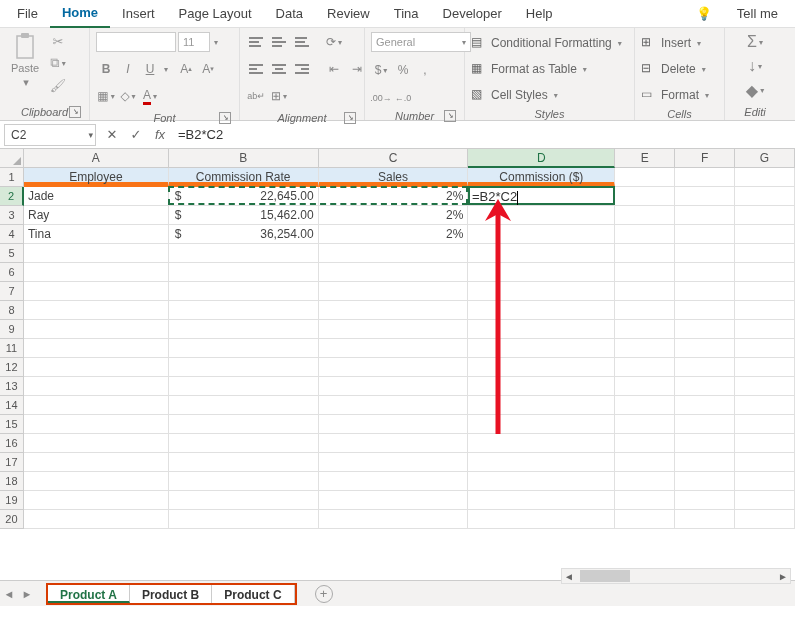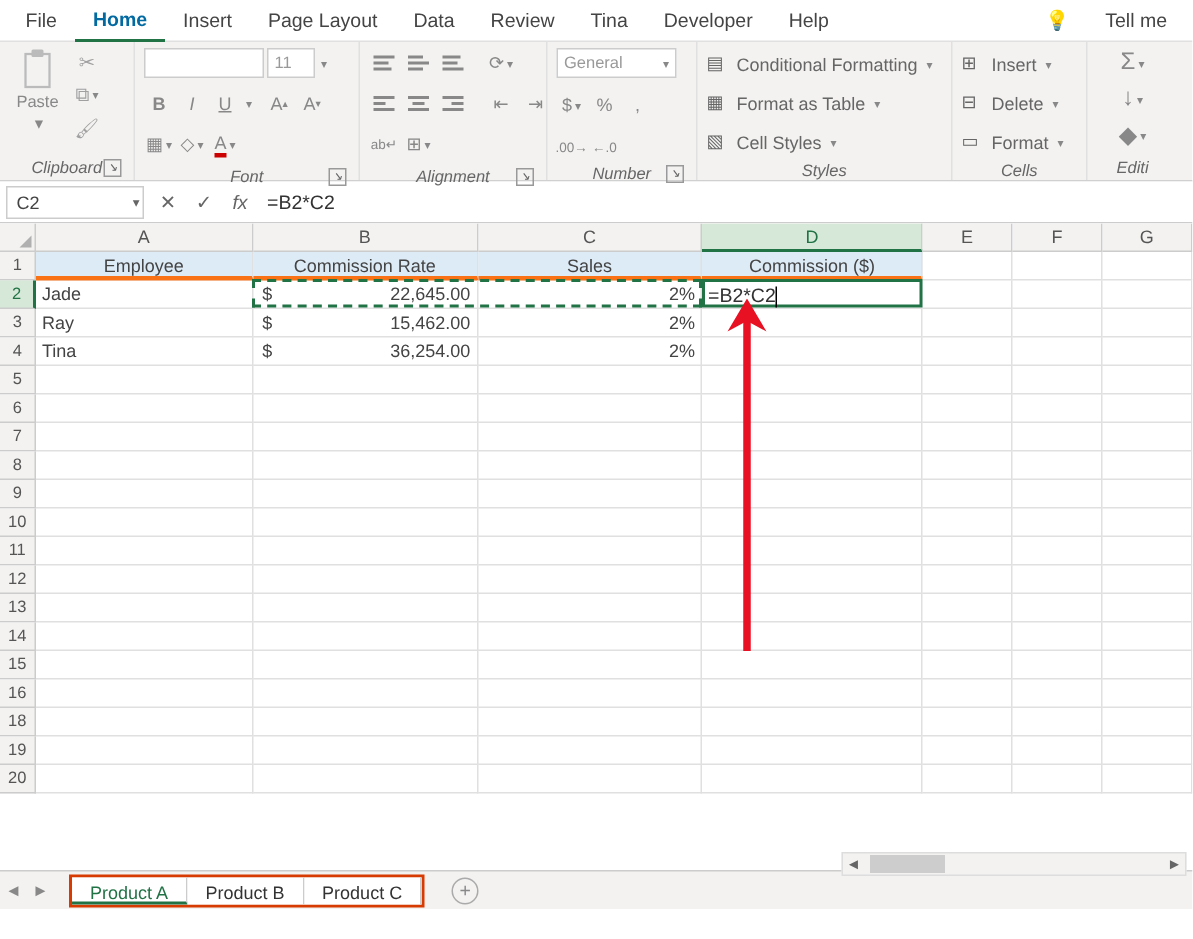--- a/index.html
+++ b/index.html
@@ -34,21 +34,21 @@
   .btn-ital { font-style: italic; }
   .btn-under { text-decoration: underline; }
 
   .align-group { width: 125px; }
   .align-row { display: flex; gap: 3px; margin-bottom: 4px; }
   .align-row .ribbtn { border: none; }
   .alignbars { display:inline-block; width:14px; }
   .alignbars i { display:block; height:2px; background:#888; margin:2px 0; }
 
   .number-group { width: 100px; }
-  .number-group .combo { width: 80px; }
+  .number-group .combo { width: 100px; }
   .num-row { display: flex; gap: 2px; margin-top: 4px; }
 
   .styles-group { width: 170px; }
   .style-item { display: flex; align-items: center; gap: 4px; font-size: 12px; color: #666; height: 22px; }
   .style-item .sicon { width: 16px; height: 16px; }
 
   .cells-group { width: 90px; }
   .cells-group .style-item { font-size: 12px; }
 
   .editing-group { width: 60px; }
@@ -69,39 +69,39 @@
   .colhead { border-right: 1px solid #ccc; border-bottom: 1px solid #ccc; text-align: center; font-size: 12px; color: #555; line-height: 18px; background: #f3f2f1; }
   .colhead.sel { background: #d6e9d8; color: #217346; border-bottom: 2px solid #217346; }
   .c-A { width: 145px; } .c-B { width: 150px; } .c-C { width: 150px; } .c-D { width: 147px; }
   .c-E { width: 60px; } .c-F { width: 60px; } .c-G { width: 60px; }
 
   .rows { }
   .row { display: flex; height: 19px; }
   .rowhead { width: 24px; background: #f3f2f1; border-right: 1px solid #ccc; border-bottom: 1px solid #ccc; text-align: center; font-size: 11px; color: #555; line-height: 18px; }
   .rowhead.sel { background: #d6e9d8; color: #217346; border-right: 2px solid #217346; }
   .cell { border-right: 1px solid #e0e0e0; border-bottom: 1px solid #e0e0e0; padding: 0 4px; font-size: 12px; line-height: 18px; white-space: nowrap; overflow: visible; }
-  .hdr { background: #ddebf7; text-align: center; font-weight: 400; border-bottom: 3px solid #f97316; }
+  .hdr { background: #ddebf7; text-align: center; font-weight: 400; border-bottom: 5px solid #f97316; }
   .txt-r { text-align: right; }
   .money { display: flex; justify-content: space-between; }
   .money .sym { padding-left: 2px; }
 
   
   .marq { position: absolute; border: 2px dashed #217346; pointer-events: none; animation: ants 1s linear infinite; }
   .edit-cell { position: absolute; border: 2px solid #217346; background: #fff; font-size: 13px; padding: 0 2px; line-height: 17px; color: #333; }
   .edit-cursor { display:inline-block; width:1px; height:14px; background:#000; vertical-align:middle; animation: blink 1s step-end infinite; }
   @keyframes blink { 50% { opacity: 0; } }
 
   
   .arrow { position: absolute; pointer-events: none; }
 
   
   .sheetbar { position: absolute; bottom: 20px; left: 0; right: 0; height: 26px; border-top: 1px solid #ccc; background: #f3f2f1; display: flex; align-items: center; }
   .nav-btn { width: 18px; text-align: center; color: #888; font-size: 11px; }
   .sheet-tabs { display: flex; align-items: stretch; height: 22px; margin-left: 10px; border: 2px solid #d83b01; padding: 0; }
-  .sheet-tab { padding: 3px 12px; background: #fff; border-right: 1px solid #ccc; font-size: 12px; font-weight: 400; color: #333; }
+  .sheet-tab { padding: 3px 12px; background: #fff; border-right: 1px solid #ccc; font-size: 12px; font-weight: 700; color: #333; }
   .sheet-tab.active { border-bottom: 2px solid #217346; color: #217346; }
   .add-sheet { margin-left: 18px; width: 18px; height: 18px; border: 1px solid #aaa; border-radius: 50%; text-align: center; line-height: 16px; color: #888; font-size: 13px; }
   .hscroll { position: absolute; right: 4px; bottom: 22px; width: 230px; height: 16px; background: #f3f2f1; border: 1px solid #ddd; display:flex; align-items:center; }
   .hscroll .thumb { width: 50px; height: 12px; background: #cdcdcd; margin-left: 4px; }
   .hscroll .arr { width:14px; text-align:center; font-size:10px; color:#666; }
 
   .dd-caret { font-size: 8px; color: #888; margin-left: 2px; }
 </style>
 </head>
 <body>
@@ -423,30 +423,20 @@
         <div class="rowhead">9</div>
         <div class="cell c-A"></div>
         <div class="cell c-B"></div>
         <div class="cell c-C"></div>
         <div class="cell c-D"></div>
         <div class="cell c-E"></div>
         <div class="cell c-F"></div>
         <div class="cell c-G"></div>
       </div>
     <div class="row">
-        <div class="rowhead">10</div>
-        <div class="cell c-A"></div>
-        <div class="cell c-B"></div>
-        <div class="cell c-C"></div>
-        <div class="cell c-D"></div>
-        <div class="cell c-E"></div>
-        <div class="cell c-F"></div>
-        <div class="cell c-G"></div>
-      </div>
-    <div class="row">
         <div class="rowhead">11</div>
         <div class="cell c-A"></div>
         <div class="cell c-B"></div>
         <div class="cell c-C"></div>
         <div class="cell c-D"></div>
         <div class="cell c-E"></div>
         <div class="cell c-F"></div>
         <div class="cell c-G"></div>
       </div>
     <div class="row">
@@ -484,20 +474,30 @@
         <div class="cell c-A"></div>
         <div class="cell c-B"></div>
         <div class="cell c-C"></div>
         <div class="cell c-D"></div>
         <div class="cell c-E"></div>
         <div class="cell c-F"></div>
         <div class="cell c-G"></div>
       </div>
     <div class="row">
         <div class="rowhead">16</div>
+        <div class="cell c-A"></div>
+        <div class="cell c-B"></div>
+        <div class="cell c-C"></div>
+        <div class="cell c-D"></div>
+        <div class="cell c-E"></div>
+        <div class="cell c-F"></div>
+        <div class="cell c-G"></div>
+      </div>
+    <div class="row">
+        <div class="rowhead">17</div>
         <div class="cell c-A"></div>
         <div class="cell c-B"></div>
         <div class="cell c-C"></div>
         <div class="cell c-D"></div>
         <div class="cell c-E"></div>
         <div class="cell c-F"></div>
         <div class="cell c-G"></div>
       </div>
     <div class="row">
         <div class="rowhead">18</div>

